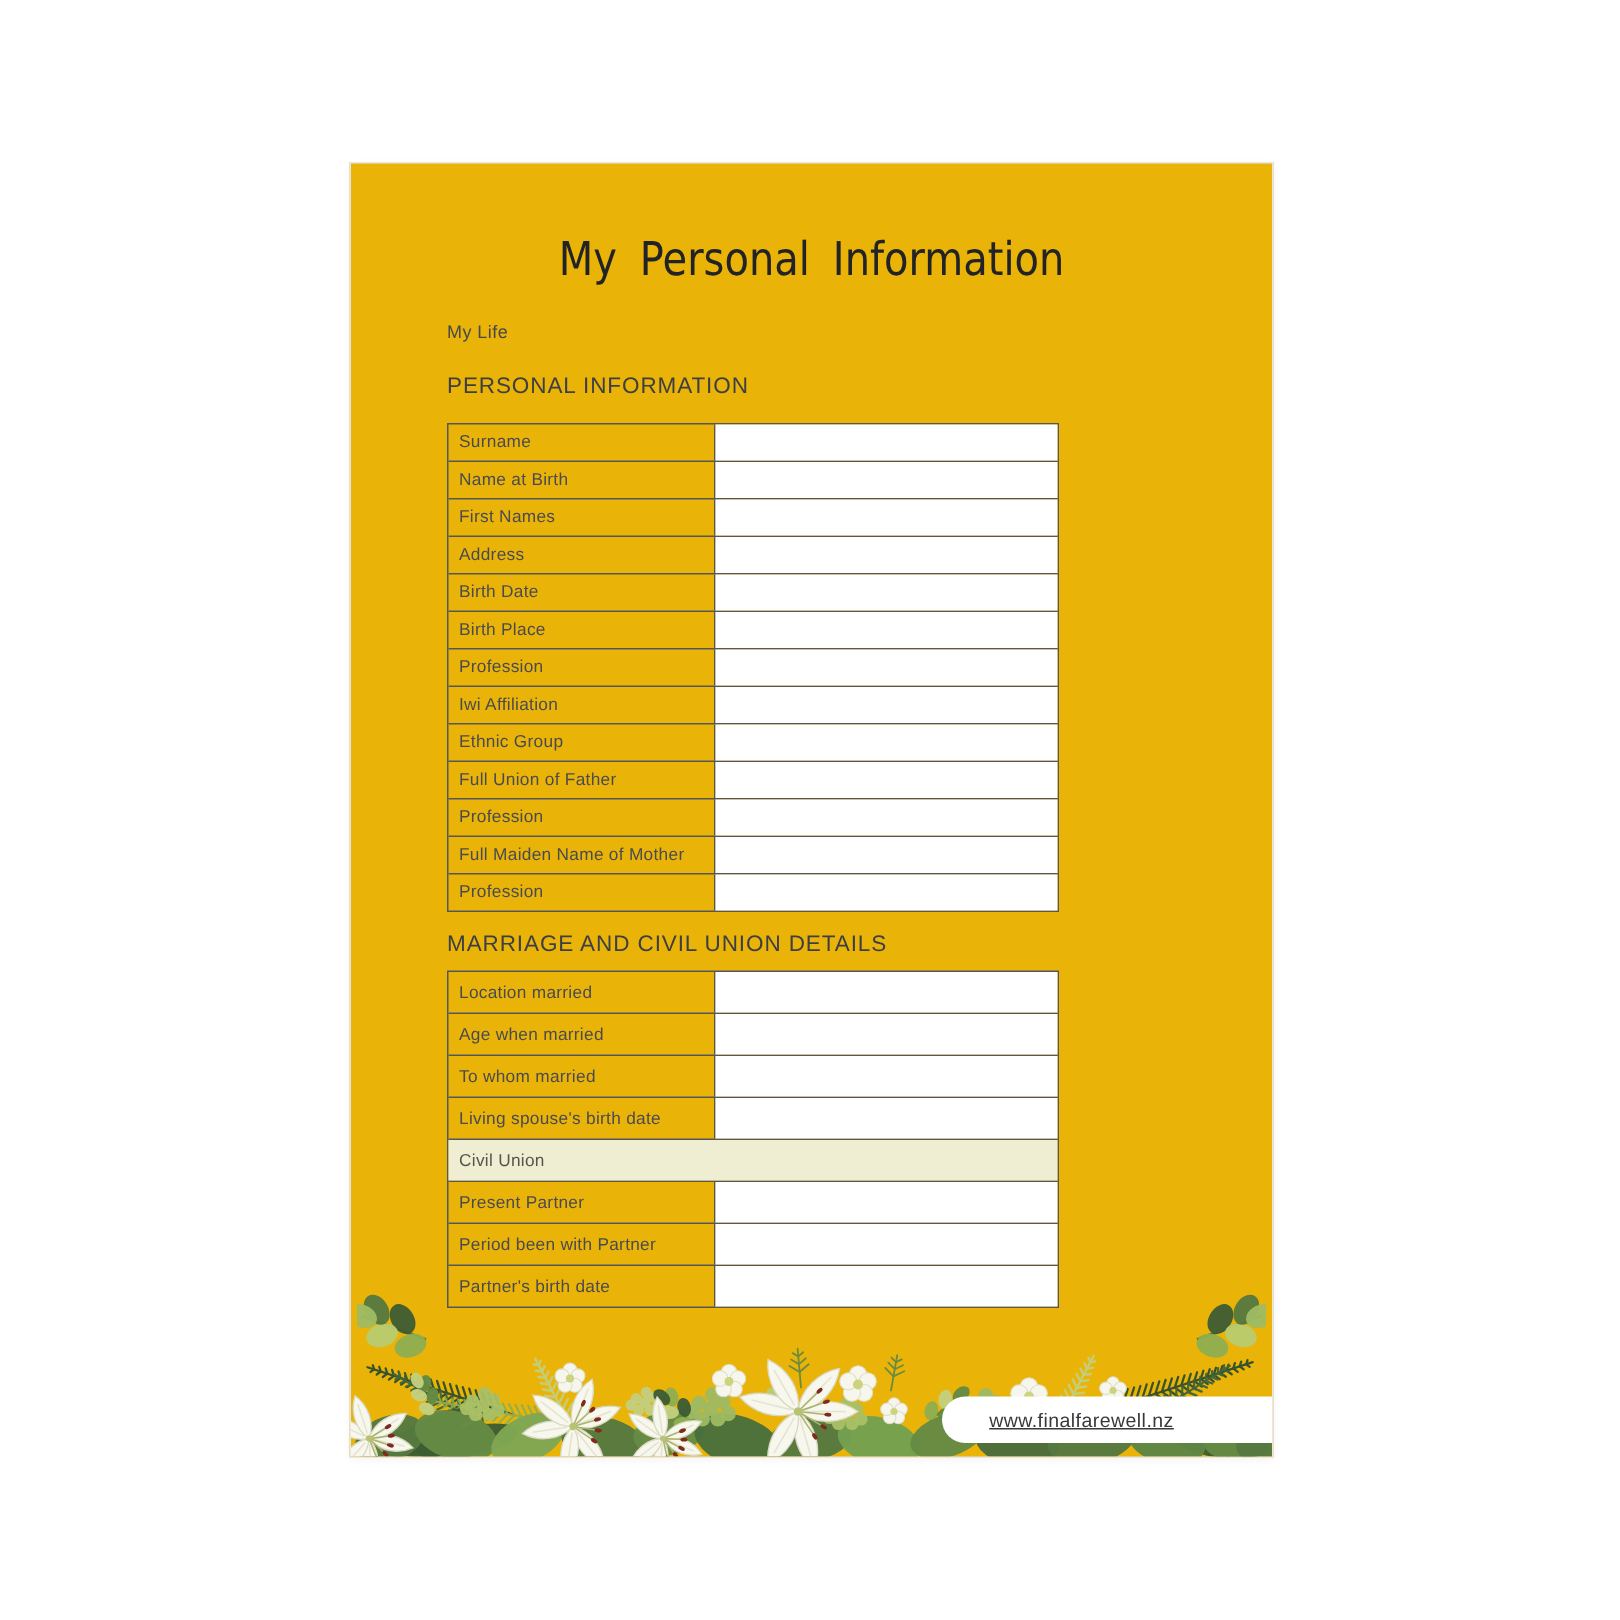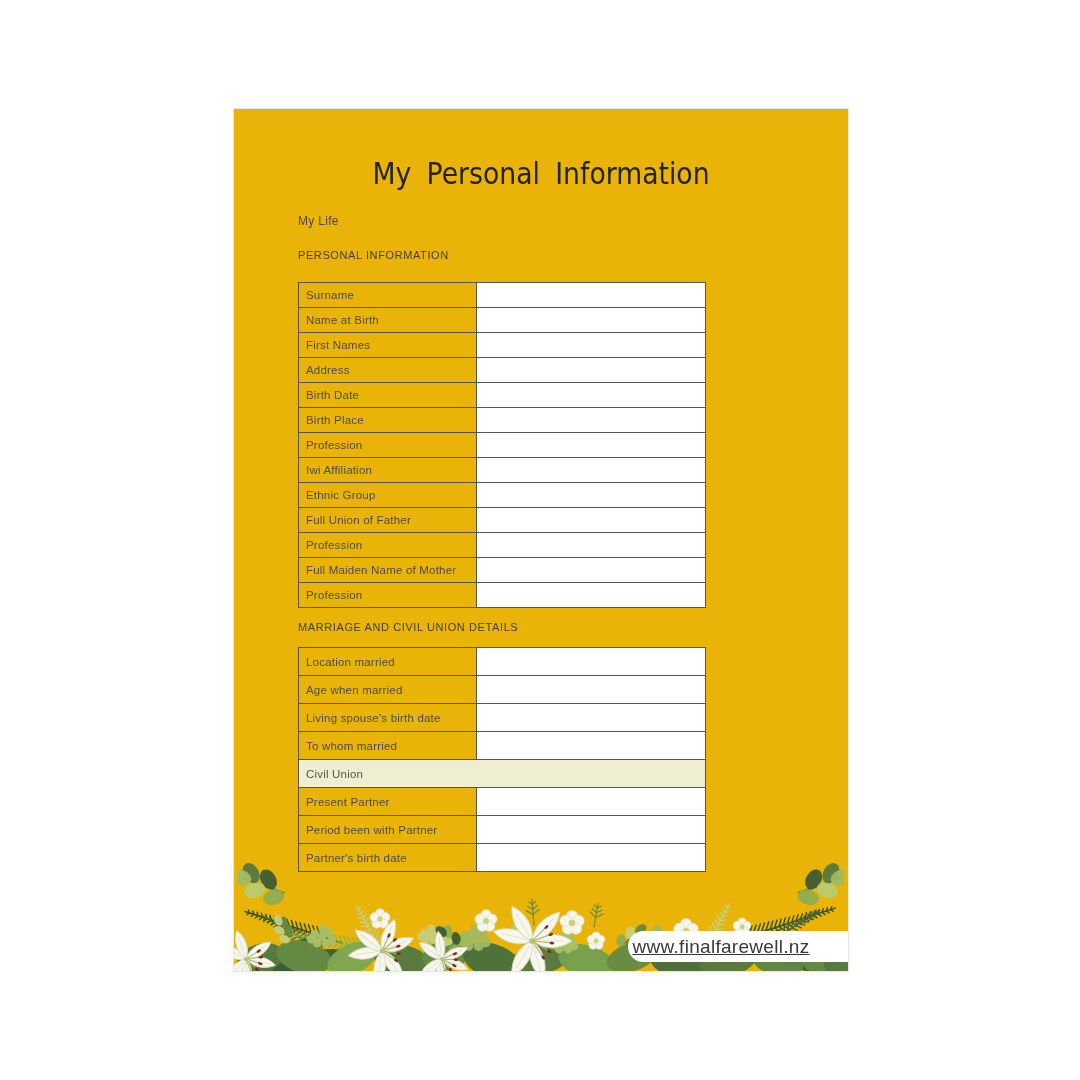--- a/index.html
+++ b/index.html
@@ -18,21 +18,21 @@
     font-family:"DejaVu Sans", sans-serif;
     font-size:31px;font-weight:400;color:#222326;letter-spacing:0px;word-spacing:8px;
     transform:scaleX(0.86);transform-origin:center;
   }
   .subtitle{
     position:absolute;left:64px;top:105px;
     font-size:12px;color:#47484d;letter-spacing:0.3px;
   }
   .section-heading{
     position:absolute;left:64px;
-    font-size:11px;color:#3e3f44;letter-spacing:0.6px;
+    font-size:15px;color:#3e3f44;letter-spacing:0.6px;
   }
   .h-personal{top:140px;}
   .h-marriage{top:512px;text-align:center;}
   .tbl{
     position:absolute;left:64px;width:408px;
     border:1px solid #55565a;box-sizing:border-box;
   }
   .t1{top:173px;}
   .t2{top:538px;}
   .trow{display:flex;border-bottom:1px solid #55565a;}
@@ -53,21 +53,21 @@
   .sprig-left{left:4px;}
   .sprig-right{right:4px;transform:scaleX(-1);}
   .floral-band{position:absolute;left:0;bottom:0;width:614px;height:74px;}
   .url-pill{
     position:absolute;right:0;bottom:9px;width:220px;height:31px;
     background:#ffffff;border-radius:17px 0 0 17px;
     display:flex;align-items:center;justify-content:center;
     padding-right:34px;box-sizing:border-box;z-index:5;
   }
   .url-link{
-    font-size:19px;color:#38393d;text-decoration:underline;letter-spacing:0.3px;
+    font-size:13px;color:#38393d;text-decoration:underline;letter-spacing:0.3px;
     cursor:pointer;
   }
 </style>
 </head>
 <body>
 
 <div class="canvas">
   <div class="page">
 
     <div class="page-title">My Personal Information</div>
@@ -135,25 +135,25 @@
     <div class="tbl t2">
       <div class="trow">
           <div class="tcell cell-label">Location married</div>
           <div class="tcell cell-value"></div>
         </div>
       <div class="trow">
           <div class="tcell cell-label">Age when married</div>
           <div class="tcell cell-value"></div>
         </div>
       <div class="trow">
+          <div class="tcell cell-label">To whom married</div>
+          <div class="tcell cell-value"></div>
+        </div>
+      <div class="trow">
           <div class="tcell cell-label">Living spouse's birth date</div>
-          <div class="tcell cell-value"></div>
-        </div>
-      <div class="trow">
-          <div class="tcell cell-label">To whom married</div>
           <div class="tcell cell-value"></div>
         </div>
       <div class="trow">
           <div class="tcell group-header">Civil Union</div>
         </div>
       <div class="trow">
           <div class="tcell cell-label">Present Partner</div>
           <div class="tcell cell-value"></div>
         </div>
       <div class="trow">

